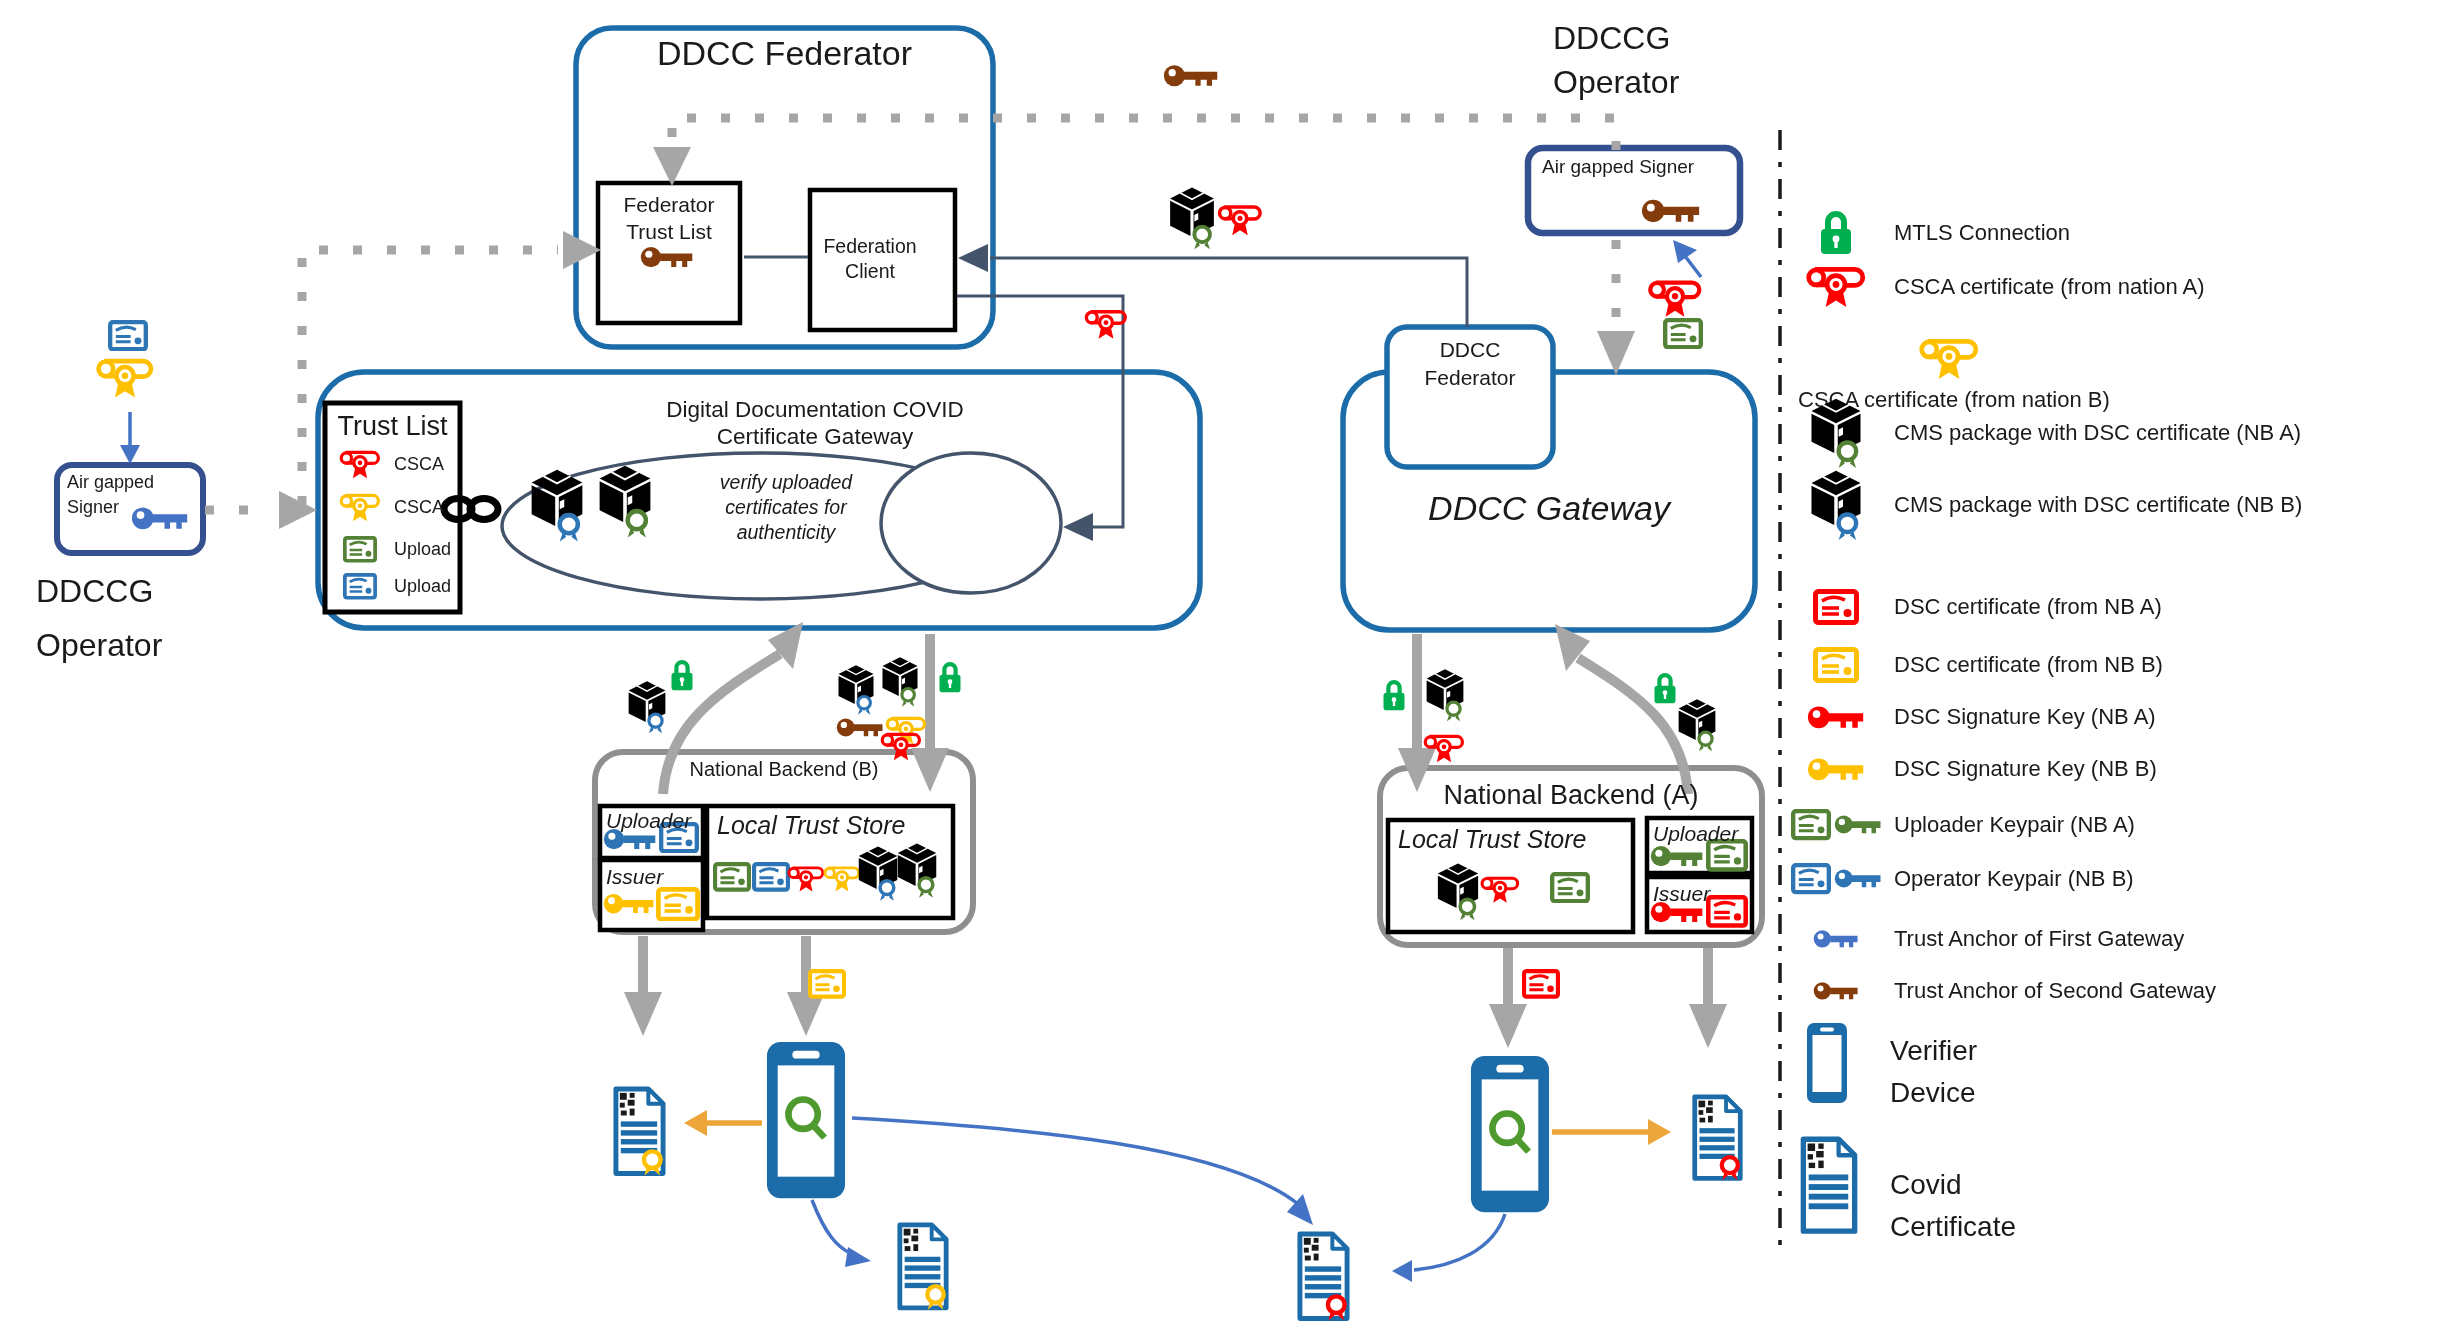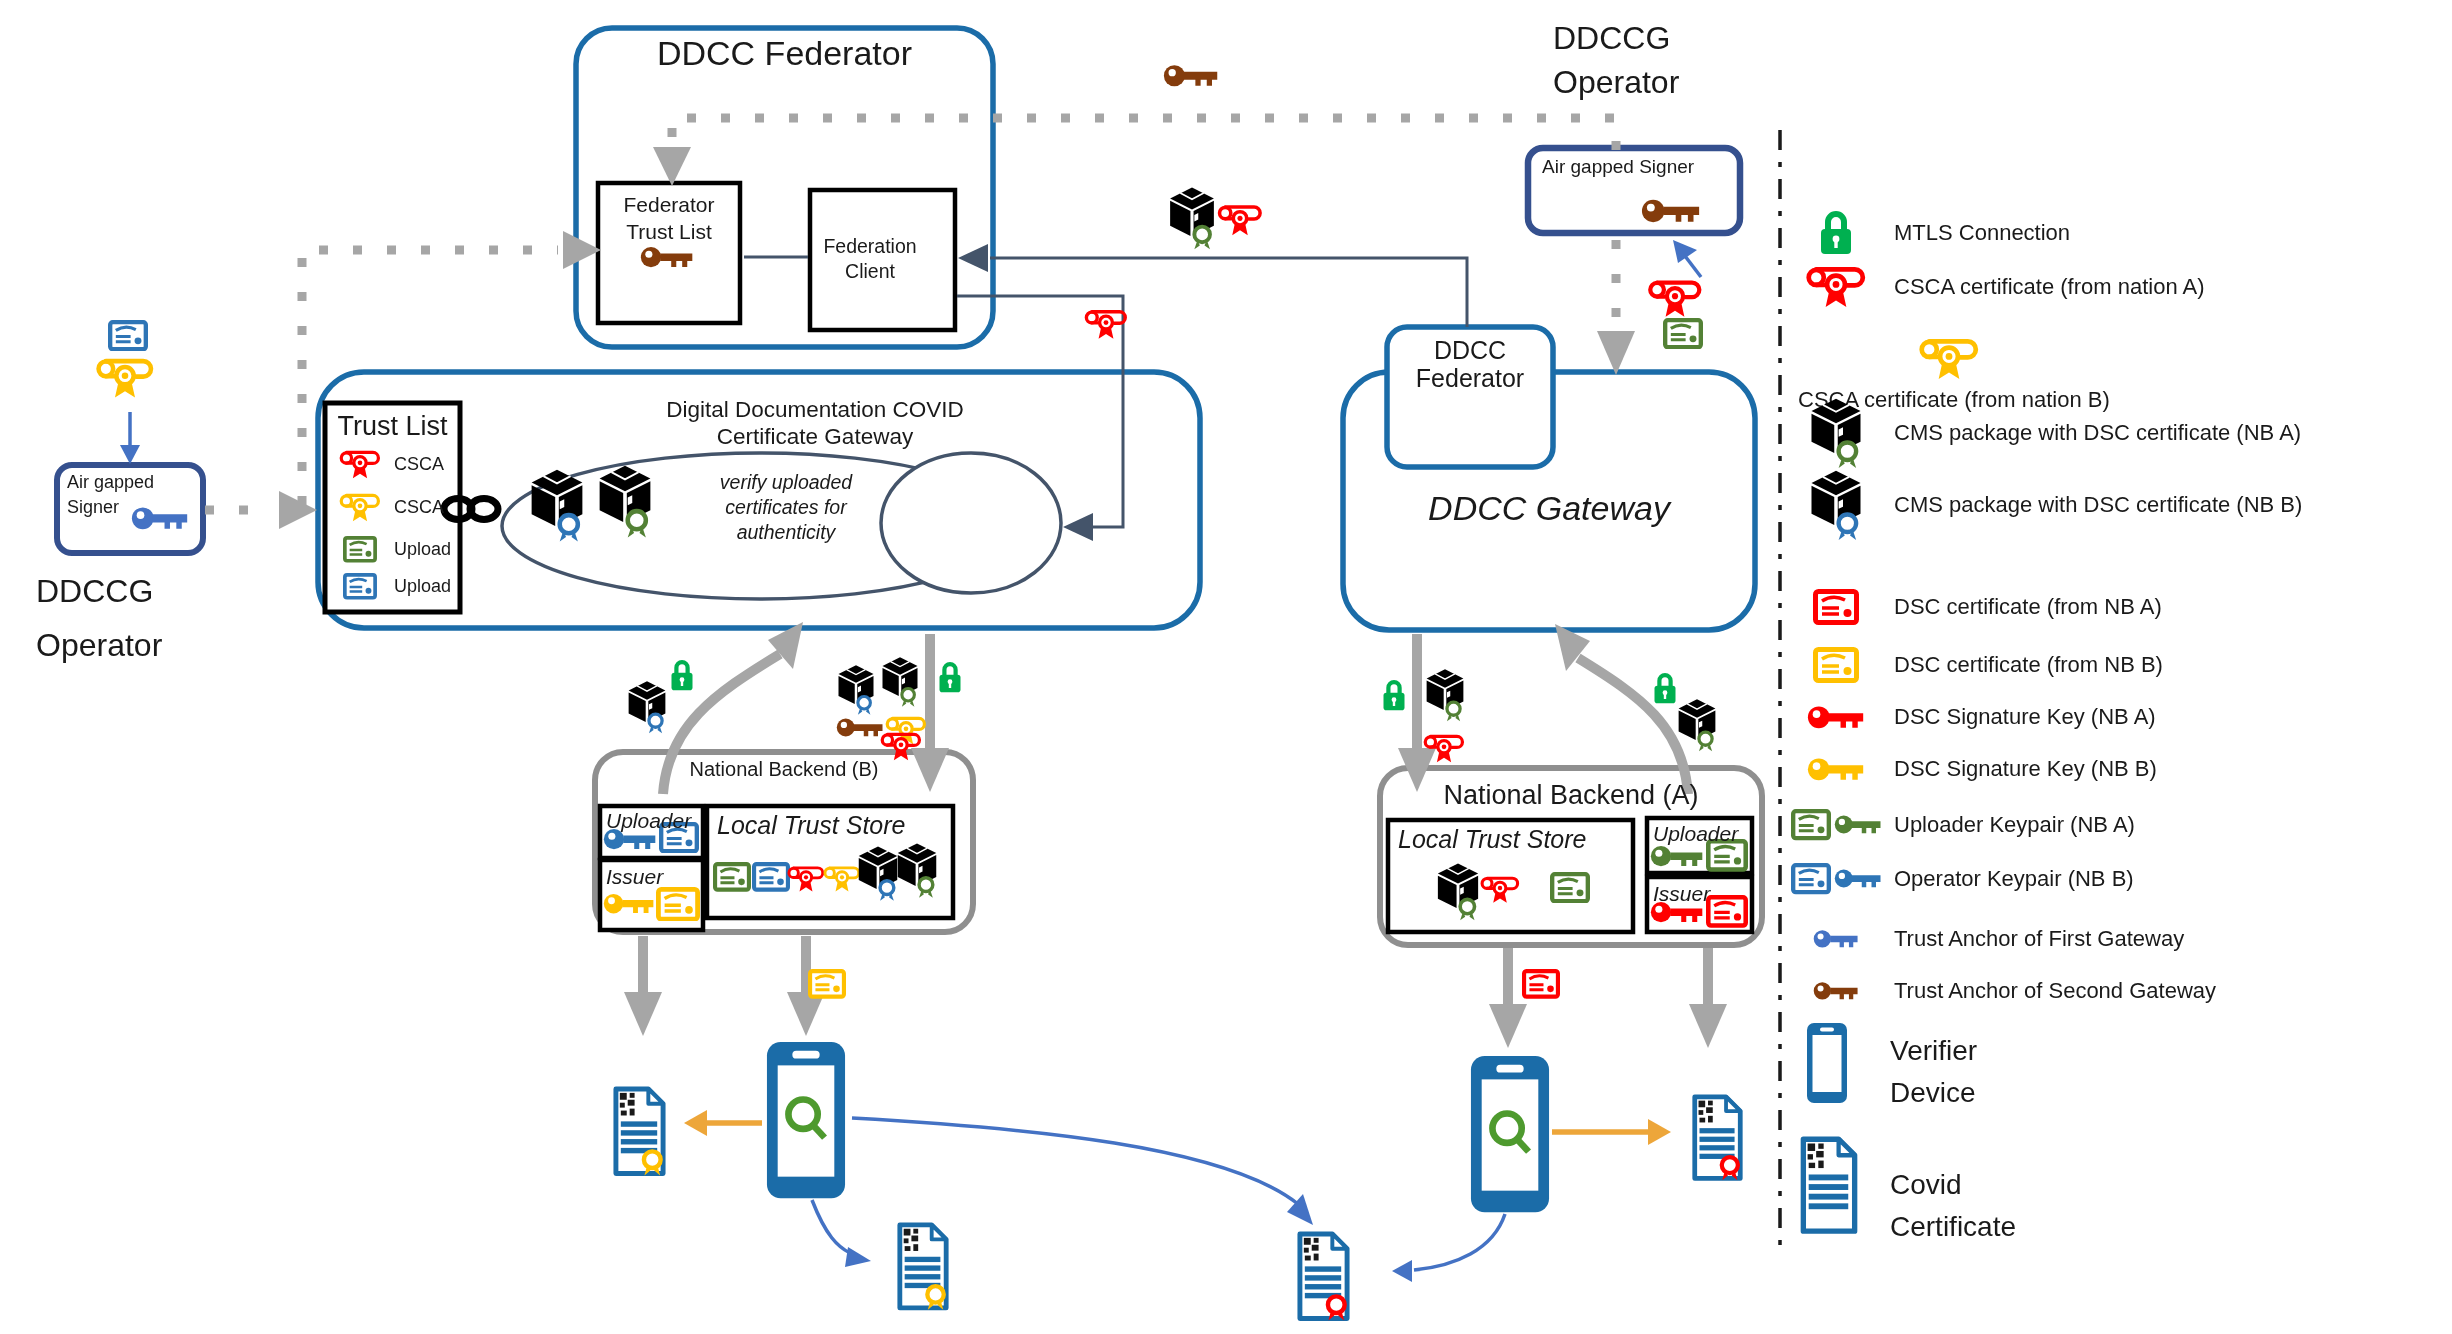--- a/index.html
+++ b/index.html
@@ -121,21 +121,21 @@
 <div class="lbl ctr" style="left:576px;top:33px;width:417px;font-size:34px;">DDCC Federator</div>
 <div class="lbl ctr" style="left:598px;top:191px;width:142px;font-size:21px;line-height:27px;">Federator
 Trust List</div>
 <div class="lbl ctr" style="left:812px;top:234px;width:116px;font-size:19.5px;line-height:25px;">Federation Client</div>
 <div class="lbl" style="left:1553px;top:16px;font-size:32px;line-height:44px;">DDCCG
 Operator</div>
 <div class="lbl" style="left:36px;top:564px;font-size:32px;line-height:54px;">DDCCG
 Operator</div>
 <div class="lbl" style="left:67px;top:470px;width:108px;font-size:18px;line-height:25px;">Air gapped Signer</div>
 <div class="lbl" style="left:1542px;top:156px;font-size:19px;">Air gapped Signer</div>
-<div class="lbl ctr" style="left:1387px;top:336px;width:166px;font-size:25px;line-height:28px;">DDCC
+<div class="lbl ctr" style="left:1387px;top:336px;width:166px;font-size:21px;line-height:28px;">DDCC
 Federator</div>
 <div class="lbl ctr" style="left:1343px;top:488px;width:412px;font-size:34px;font-style:italic;">DDCC Gateway</div>
 <div class="lbl ctr" style="left:540px;top:396px;width:550px;font-size:22.5px;line-height:27px;">Digital Documentation COVID
 Certificate Gateway</div>
 <div class="lbl ctr" style="left:325px;top:410px;width:135px;font-size:27px;">Trust List</div>
 <div class="lbl ctr it" style="left:686px;top:470px;width:200px;font-size:19.5px;line-height:25px;">verify uploaded
 certificates for
 authenticity</div>
 <div class="lbl ctr" style="left:595px;top:757px;width:378px;font-size:20px;">National Backend (B)</div>
 <div class="lbl it" style="left:606px;top:808px;font-size:21px;">Uploader</div>

